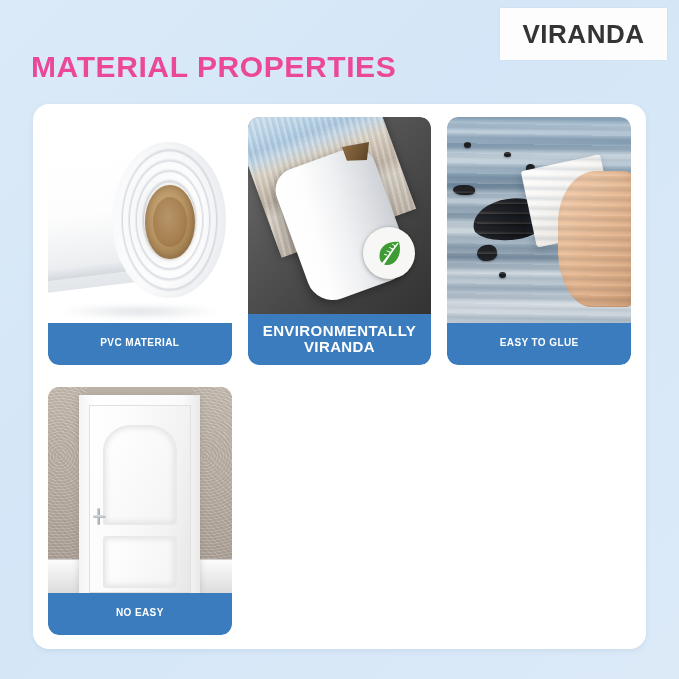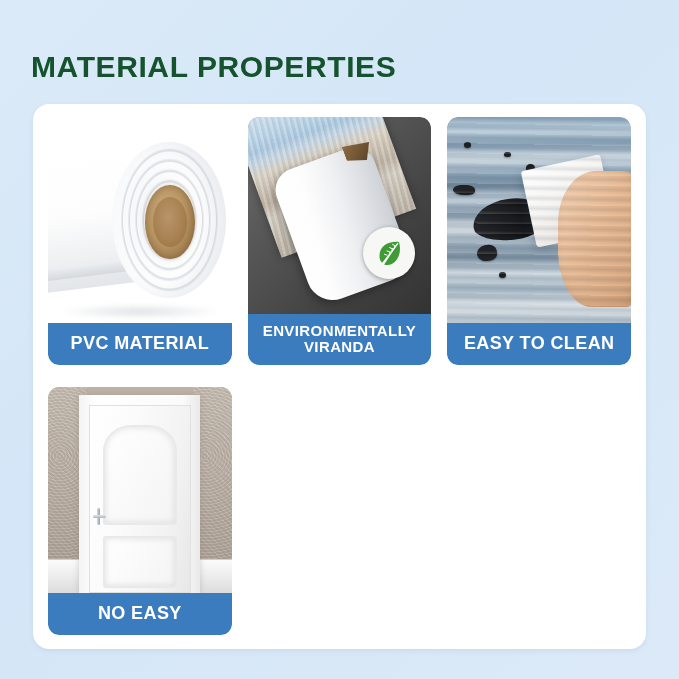--- a/index.html
+++ b/index.html
@@ -42,21 +42,21 @@
   }
 
   
   .page-title {
     position: absolute;
     top: 50px;
     left: 31px;
     font-size: 30px;
     font-weight: bold;
     letter-spacing: 0.6px;
-    color: #14532d;
+    color: #ec4899;
     font-family: "Liberation Sans", sans-serif;
     white-space: nowrap;
   }
 
   
   .panel {
     position: absolute;
     left: 33px;
     top: 104px;
     width: 613px;
@@ -93,21 +93,21 @@
     position: relative;
     flex: 1 1 auto;
     overflow: hidden;
     border-top-left-radius: 11px;
     border-top-right-radius: 11px;
   }
   .card-label {
     flex: 0 0 auto;
     background: #3a7cbe;
     color: #ffffff;
-    font-size: 18px;
+    font-size: 10px;
     font-weight: bold;
     letter-spacing: 0.4px;
     text-align: center;
     line-height: 1.08;
     padding: 9px 4px 10px 4px;
     border-bottom-left-radius: 11px;
     border-bottom-right-radius: 11px;
     display: flex;
     align-items: center;
     justify-content: center;
@@ -583,20 +583,23 @@
     height: 22%;
     background: linear-gradient(180deg, #e2e5e8, #aeb4ba);
     border-radius: 3px;
   }
 </style>
 </head>
 <body>
 
 <div id="page">
 
+  <div class="brand-badge">
+    <span class="brand-text">VIRANDA</span>
+  </div>
 
   <div class="page-title">MATERIAL PROPERTIES</div>
 
   <div class="panel">
     <div class="grid">
 
       <div class="card">
         <div class="card-media">
           <div class="pvc-scene">
             <div class="pvc-sheet"></div>
@@ -651,21 +654,21 @@
             <div class="stain" style="left:9%;  top:12%; width:4%;  height:3.2%;"></div>
             <div class="stain" style="left:31%; top:17%; width:3.4%;height:2.6%;"></div>
             <div class="stain" style="left:43%; top:23%; width:5%;  height:4%;"></div>
             <div class="stain" style="left:3%;  top:33%; width:12%; height:5%; border-radius:50% 50% 40% 60%;"></div>
             <div class="stain" style="left:16%; top:62%; width:11%; height:8%; border-radius:52% 48% 44% 56%; transform:rotate(-12deg);"></div>
             <div class="stain" style="left:28%; top:75%; width:4%;  height:3.2%;"></div>
             <div class="cloth"></div>
             <div class="clean-hand"></div>
           </div>
         </div>
-        <div class="card-label">EASY TO CLEAN</div>
+        <div class="card-label">EASY TO GLUE</div>
       </div>
 
       <div class="card">
         <div class="card-media">
           <div class="door-scene">
             <div class="wall wall-left"></div>
             <div class="wall wall-right"></div>
             <div class="baseboard baseboard-left"></div>
             <div class="baseboard baseboard-right"></div>
             <div class="door-frame">

